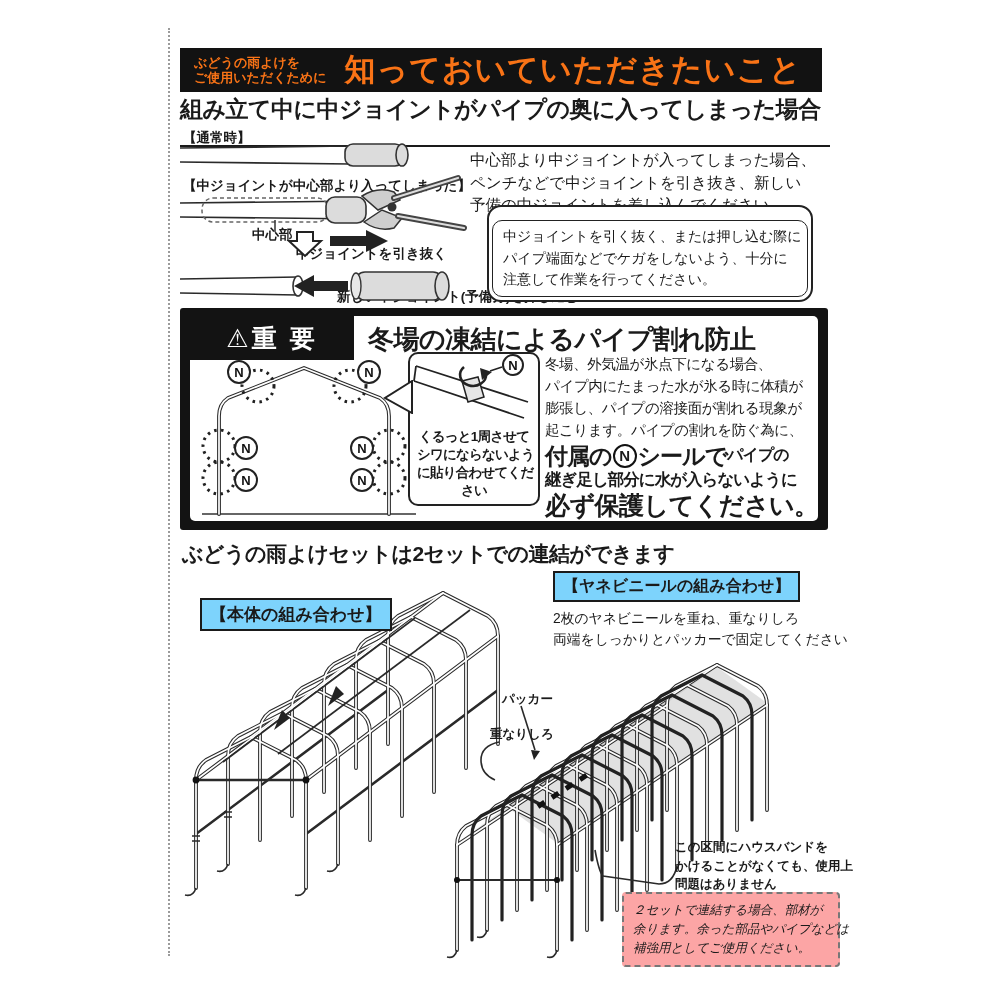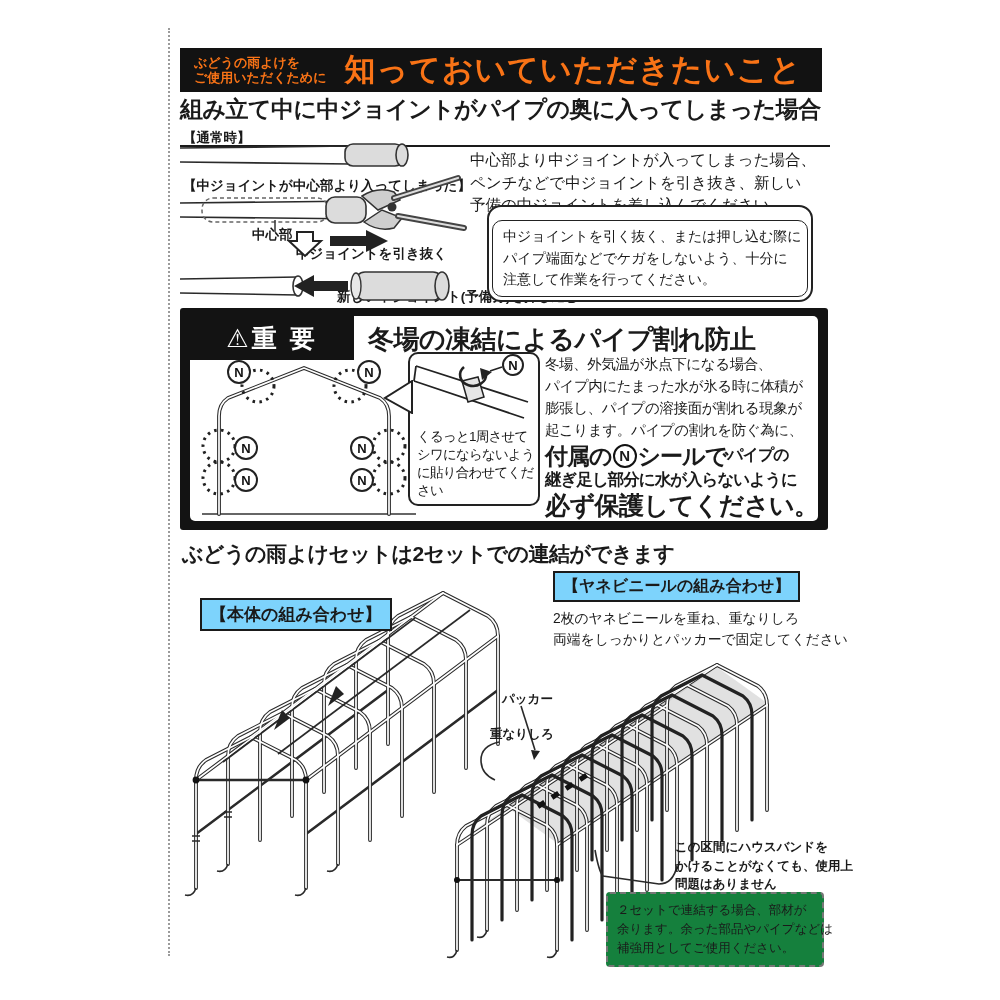--- a/index.html
+++ b/index.html
@@ -41,33 +41,33 @@
   .em1 { margin-top:3px; font-size:23px; font-weight:700; letter-spacing:-1px; display:flex; align-items:center; }
   .em1 .tail { font-size:16px; align-self:flex-end; padding-bottom:2px; }
   .ncirc { display:inline-flex; width:24px; height:24px; border:2.5px solid #111; border-radius:50%;
            align-items:center; justify-content:center; font-size:15px; font-weight:700; margin:0 1px; letter-spacing:0; }
   .em2 { font-size:16.5px; font-weight:700; letter-spacing:-1px; line-height:22px; }
   .em3 { font-size:25px; font-weight:700; letter-spacing:-0.5px; line-height:30px; }
 
   .callout { left:408px; top:352px; width:132px; height:154px; background:#fff; border:2.5px solid #222;
              border-radius:10px; z-index:3; }
   .callout-tail { left:383px; top:380px; z-index:4; }
-  .callout-txt { padding:2px 7px; font-size:13.5px; font-weight:400; line-height:18px; white-space:nowrap; letter-spacing:-0.8px; }
+  .callout-txt { padding:2px 7px; font-size:13.5px; font-weight:700; line-height:18px; white-space:nowrap; letter-spacing:-0.8px;text-align:center; }
 
   
   .sec2-title { left:182px; top:540px; font-size:21px; font-weight:700; letter-spacing:-0.5px; white-space:nowrap; }
   .boxlabel { border:2.5px solid #1a1a1a; background:#7dd3fc; padding:3px 8px; font-weight:700; white-space:nowrap; z-index:3; }
   .leftbox  { left:200px; top:598px; font-size:17px; }
   .rightbox { left:553px; top:571px; font-size:16px; border-width:2px; }
   .vinyldesc { left:553px; top:608px; font-size:13.8px; line-height:21px; white-space:nowrap; }
   .packer-l  { left:502px; top:691px; font-size:12.5px; font-weight:700; z-index:3; }
   .overlap-l { left:490px; top:726px; font-size:12.5px; font-weight:700; z-index:3; }
   .bandnote { left:675px; top:838px; font-size:12.5px; font-weight:700; line-height:18.5px; white-space:nowrap; z-index:3; }
-  .leftover { left:606px; top:892px; width:218px; border:2px dashed #777; border-radius:4px; background:#15803d;
-              padding:7px 9px; font-size:12.5px; line-height:19px; white-space:nowrap; z-index:3; }
+  .leftover { left:622px; top:892px; width:218px; border:2px dashed #777; border-radius:4px; background:#fca5a5;
+              padding:7px 9px; font-size:12.5px; line-height:19px; white-space:nowrap; z-index:3;font-style:italic; }
 
   svg { display:block; }
   .pk { stroke:#2a2a2a; stroke-width:3.8; fill:none; stroke-linecap:round; stroke-linejoin:round; }
   .pw { stroke:#ffffff; stroke-width:1.7; fill:none; stroke-linecap:round; stroke-linejoin:round; }
   .thin { stroke:#2a2a2a; stroke-width:1.6; fill:none; }
   .band { stroke:#222; stroke-width:3.2; fill:none; stroke-linecap:round; stroke-linejoin:round; }
   .nb { stroke:#222; stroke-width:3; stroke-dasharray:2.5 4.5; fill:none; }
   .ncsvg { stroke:#222; stroke-width:2; fill:#fff; }
   .ntxt { font-size:13px; font-weight:700; fill:#111; text-anchor:middle; font-family:"Liberation Sans",sans-serif; }
 </style>

